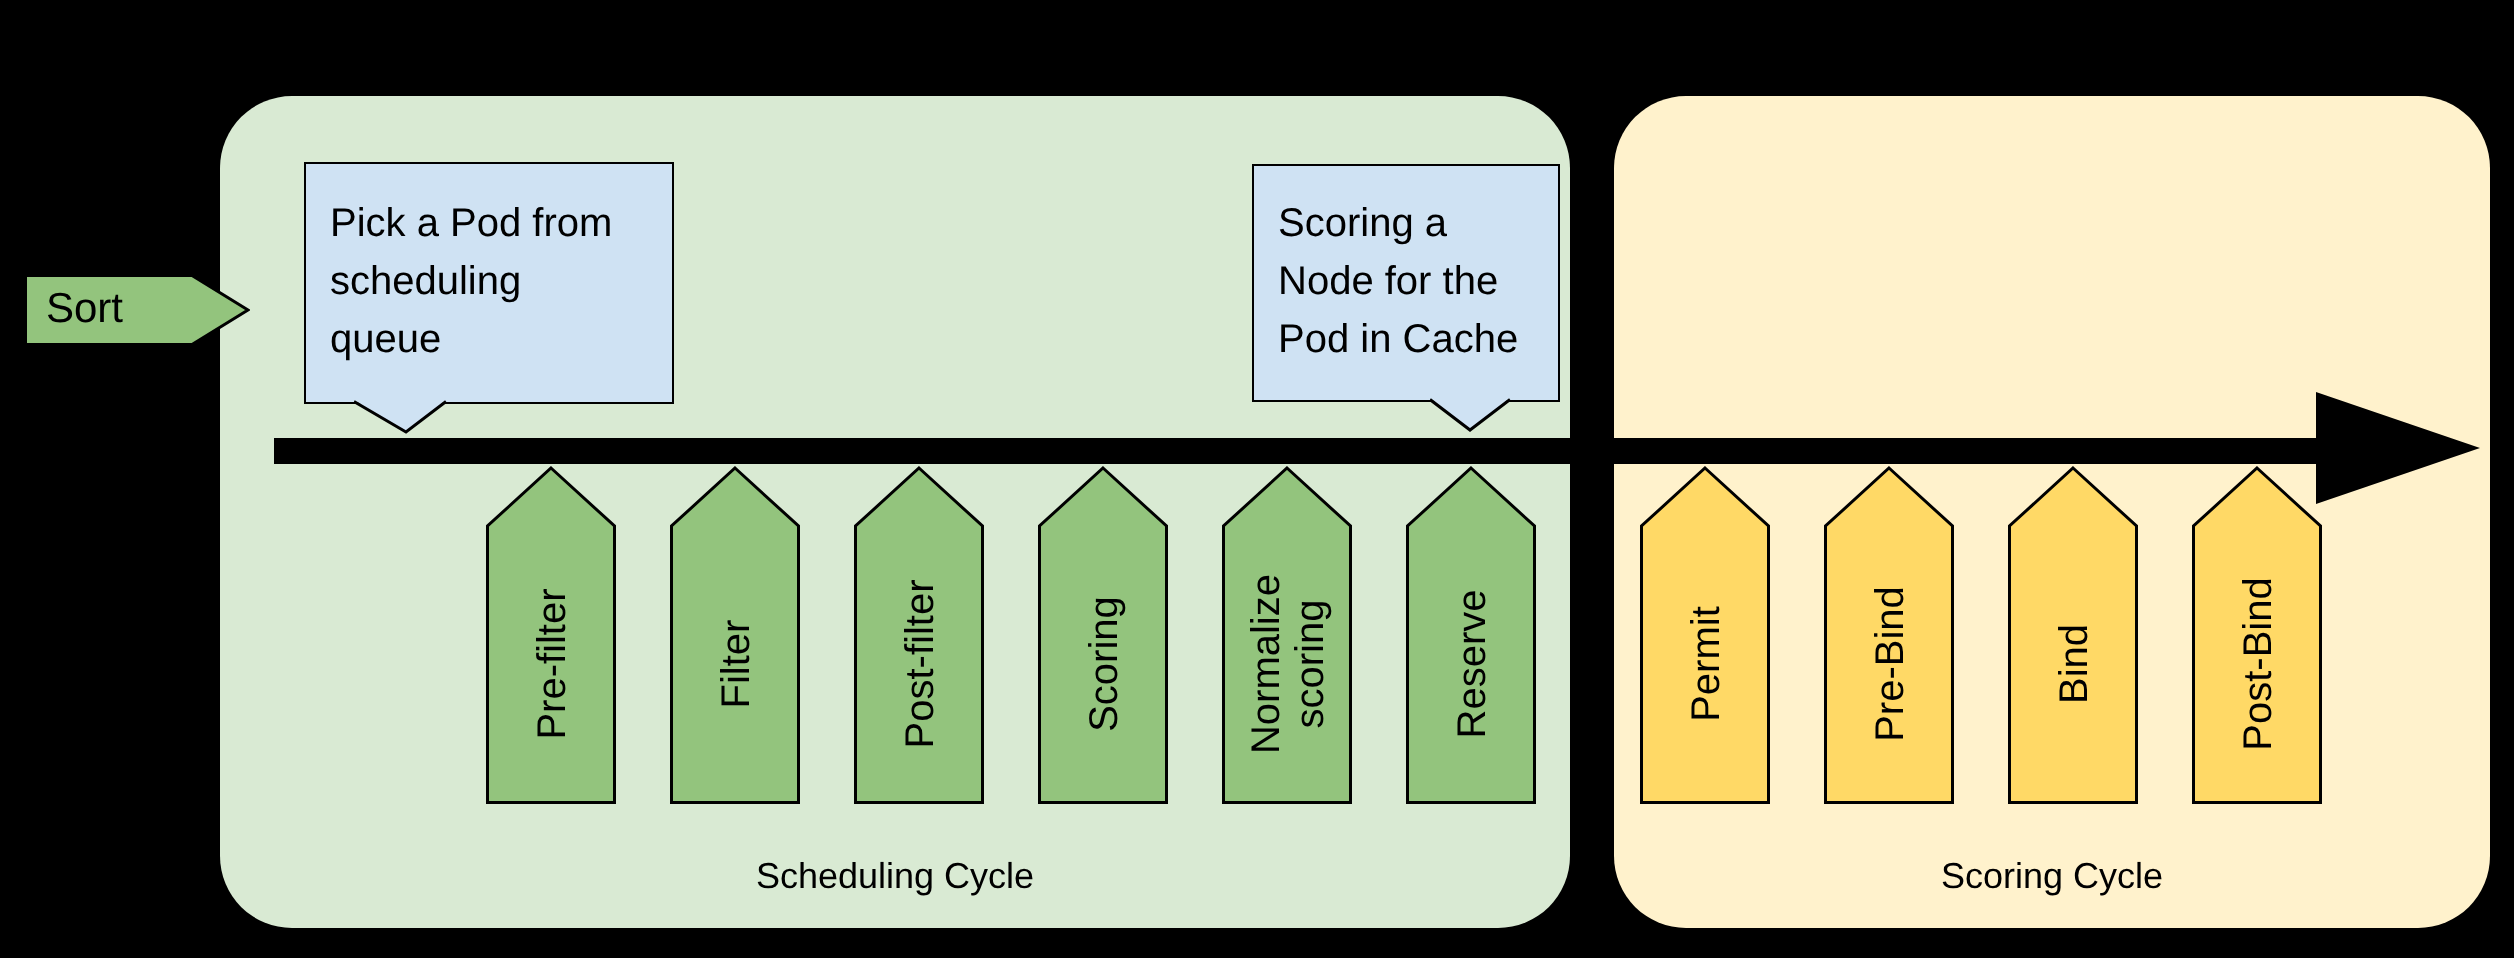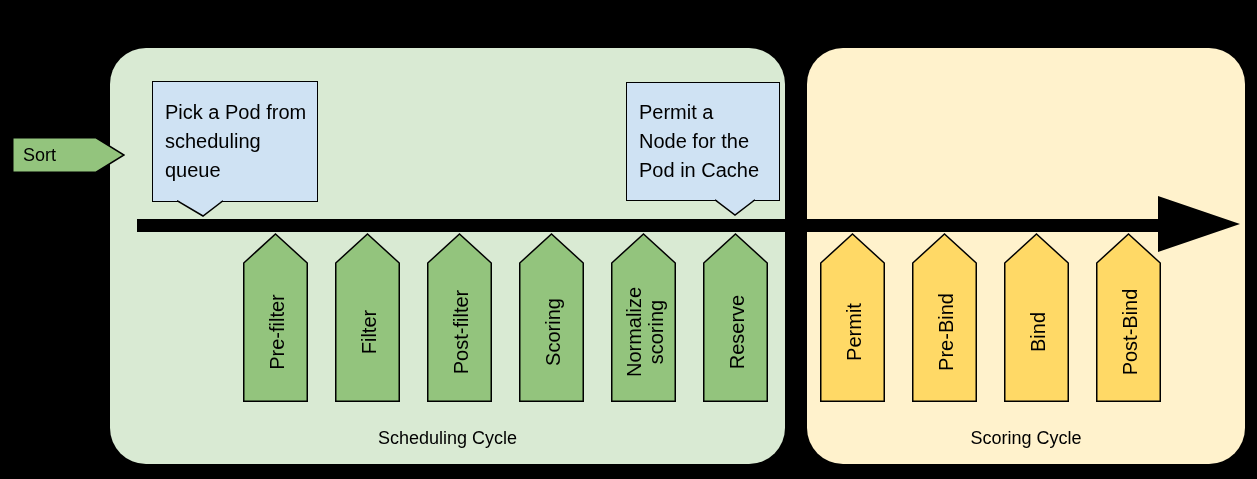--- a/index.html
+++ b/index.html
@@ -80,21 +80,21 @@
   }
   .sort-arrow svg { position: absolute; inset: 0; color: var(--scheduling-stage-fill); }
   .sort-arrow polygon { fill: currentColor; stroke: var(--line-color); stroke-width: 1.5; }
   .sort-label {
     position: absolute;
     left: 11px;
     top: 0;
     height: 36px;
     display: flex;
     align-items: center;
-    font-size: 18px;
+    font-size: 21px;
   }
 
   
   .stage {
     position: absolute;
     top: 233px;
     width: 65px;
     height: 169px;
     z-index: 3;
   }
@@ -143,21 +143,21 @@
     line-height: 29px;
     white-space: pre-line;
   }
   .callout-tail {
     position: absolute;
     top: calc(100% - 2px);
     height: 18px;
   }
   .callout-tail .tail-fill { fill: var(--callout-fill); }
   .callout-tail .tail-stroke { fill: none; stroke: var(--line-color); stroke-width: 1.5; }
-  #callout-pick   { left: 152px; top: 81px;  width: 166px; height: 121px; }
+  #callout-pick   { left: 152px; top: 81px;  width: 185px; height: 121px; }
   #callout-pick .callout-tail { left: 25px; width: 47px; }
   #callout-reserve { left: 626px; top: 82px; width: 154px; height: 119px; }
   #callout-reserve .callout-tail { left: 89px; width: 41px; }
   #callout-bind   { left: 928px; top: 82px;  width: 154px; height: 121px; }
   #callout-bind .callout-tail { left: 90px; width: 40px; }
 </style>
 </head>
 <body>
 
 <div class="canvas">
@@ -265,21 +265,21 @@
   <div class="callout" id="callout-pick">
     <div class="callout-box">Pick a Pod from
 scheduling
 queue</div>
     <svg class="callout-tail" viewBox="0 0 47 18">
       <polygon class="tail-fill" points="0,0 26,16 46,0"></polygon>
       <path class="tail-stroke" d="M0,0.75 L26,16 L46,0.75"></path>
     </svg>
   </div>
   <div class="callout" id="callout-reserve">
-    <div class="callout-box">Permit a
+    <div class="callout-box">Scoring a
 Node for the
 Pod in Cache</div>
     <svg class="callout-tail" viewBox="0 0 41 18">
       <polygon class="tail-fill" points="0,0 20,16 40,0"></polygon>
       <path class="tail-stroke" d="M0,0.75 L20,16 L40,0.75"></path>
     </svg>
   </div>
 
 </div>
 

